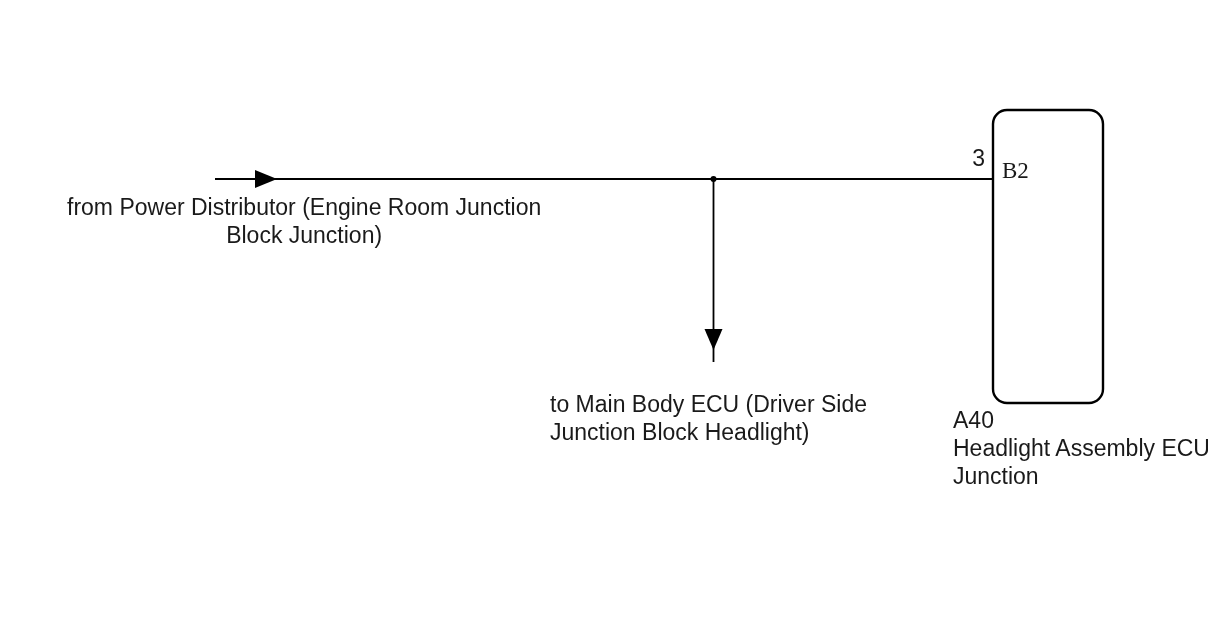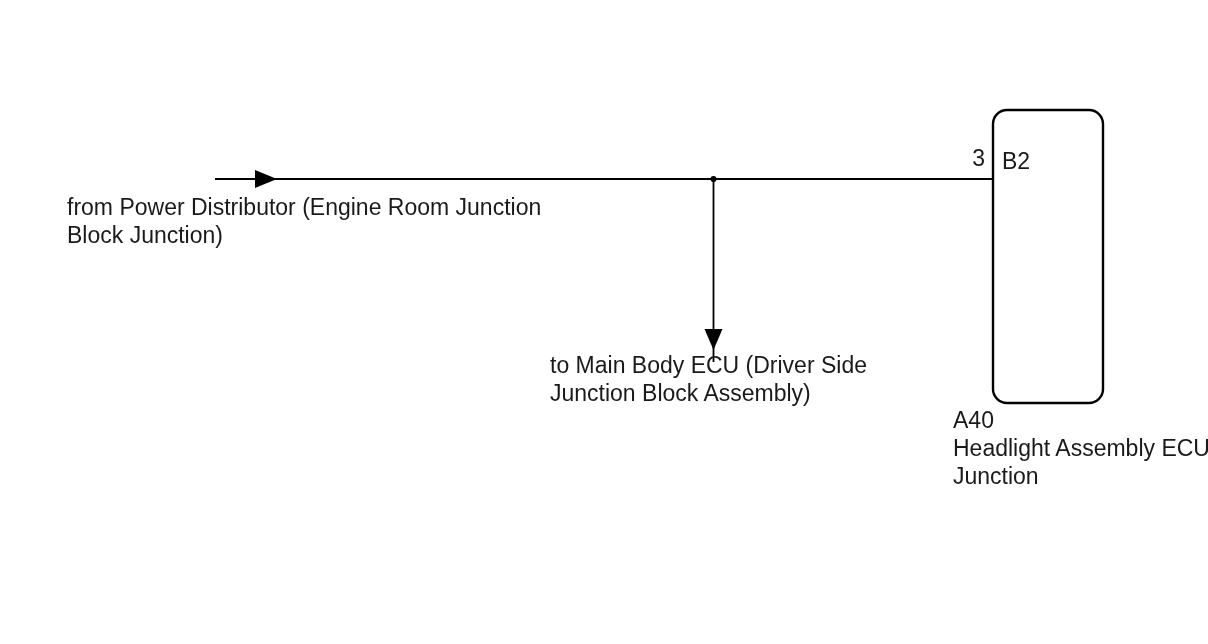--- a/index.html
+++ b/index.html
@@ -41,33 +41,33 @@
 
   <svg viewBox="0 0 1208 644" xmlns="http://www.w3.org/2000/svg">
     <line x1="215" y1="179" x2="993" y2="179" stroke-width="1.8" stroke="#000000"></line>
     <polygon points="255,170 255,188 277,179" fill="#000000"></polygon>
     <circle cx="713.5" cy="179" r="3" fill="#000000"></circle>
     <line x1="713.5" y1="179" x2="713.5" y2="362" stroke-width="1.8" stroke="#000000"></line>
     <polygon points="704.5,329 722.5,329 713.5,350" fill="#000000"></polygon>
     <rect x="993" y="110" width="110" height="293" rx="14" ry="14" fill="none" stroke-width="2.4" stroke="#000000"></rect>
   </svg>
 
-  <div class="label" style="left:67px; top:193px;">
+  <div class="label" style="left:67px; top:193px;text-align:center;">
     <div>from Power Distributor (Engine Room Junction</div>
     <div>Block Junction)</div>
   </div>
 
-  <div class="label" style="left:550px; top:351px;">
+  <div class="label" style="left:550px; top:390px;">
     <div>to Main Body ECU (Driver Side</div>
-    <div>Junction Block Assembly)</div>
+    <div>Junction Block Headlight)</div>
   </div>
 
   <div class="label pin-number" style="left:925px; top:144px;">3</div>
 
-  <div class="label" style="left:1002px; top:147px;">B2</div>
+  <div class="label" style="left:1002px; top:157px;font-family:Liberation Serif, serif;">B2</div>
 
   <div class="label" style="left:953px; top:406px;">
     <div>A40</div>
     <div>Headlight Assembly ECU</div>
     <div>Junction</div>
   </div>
 
 </div>
 
 </body></html>

